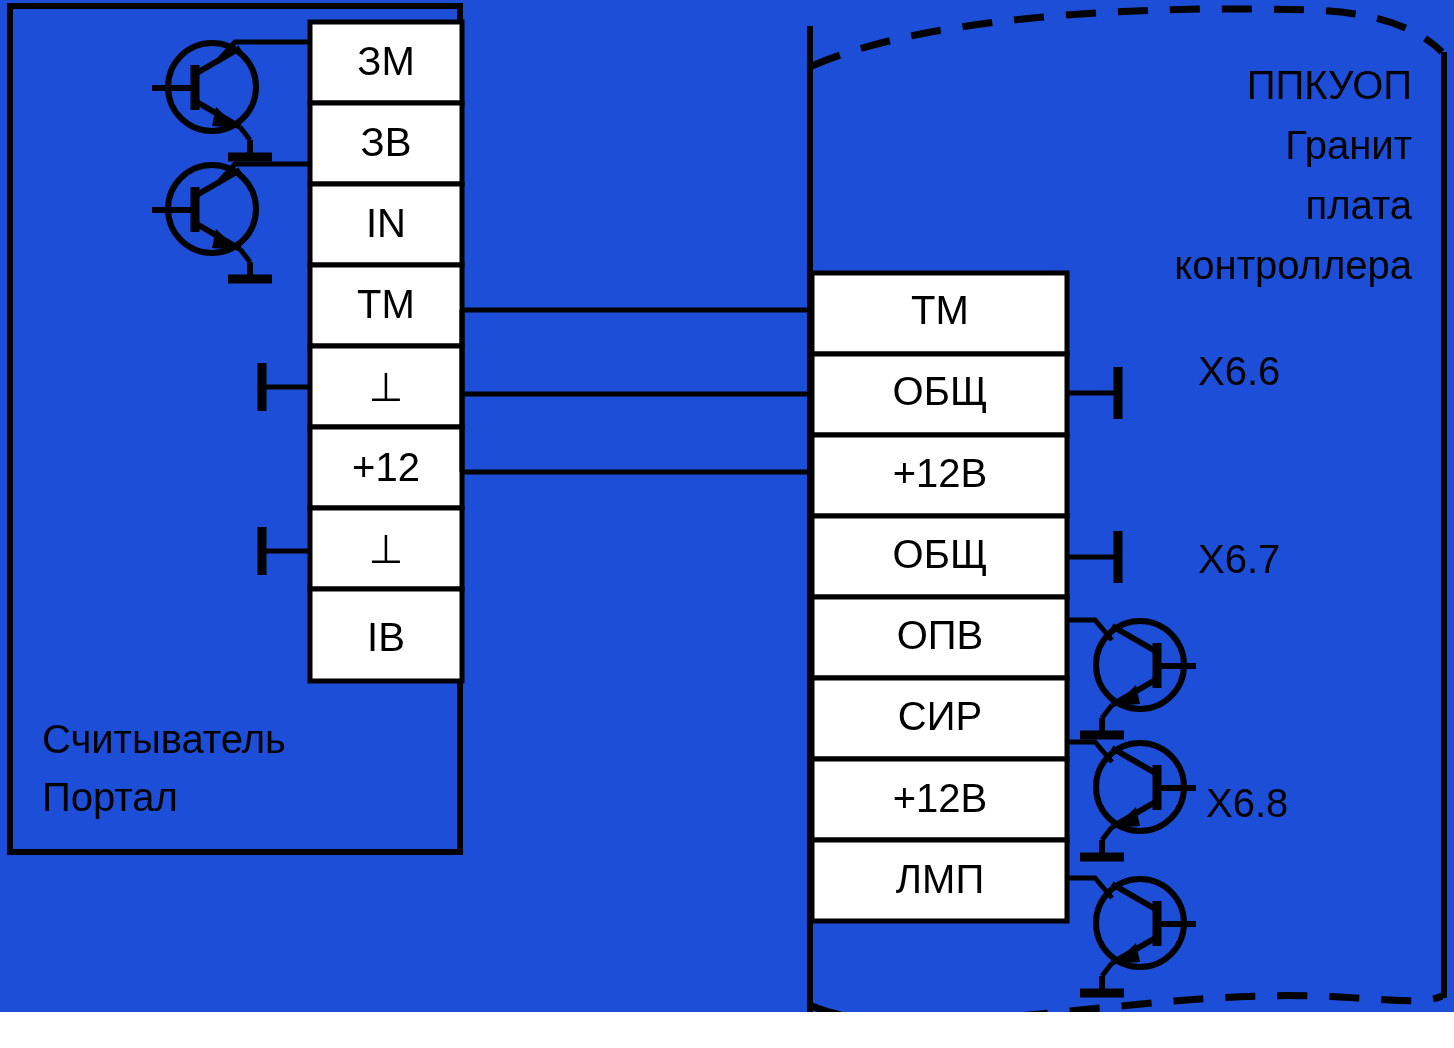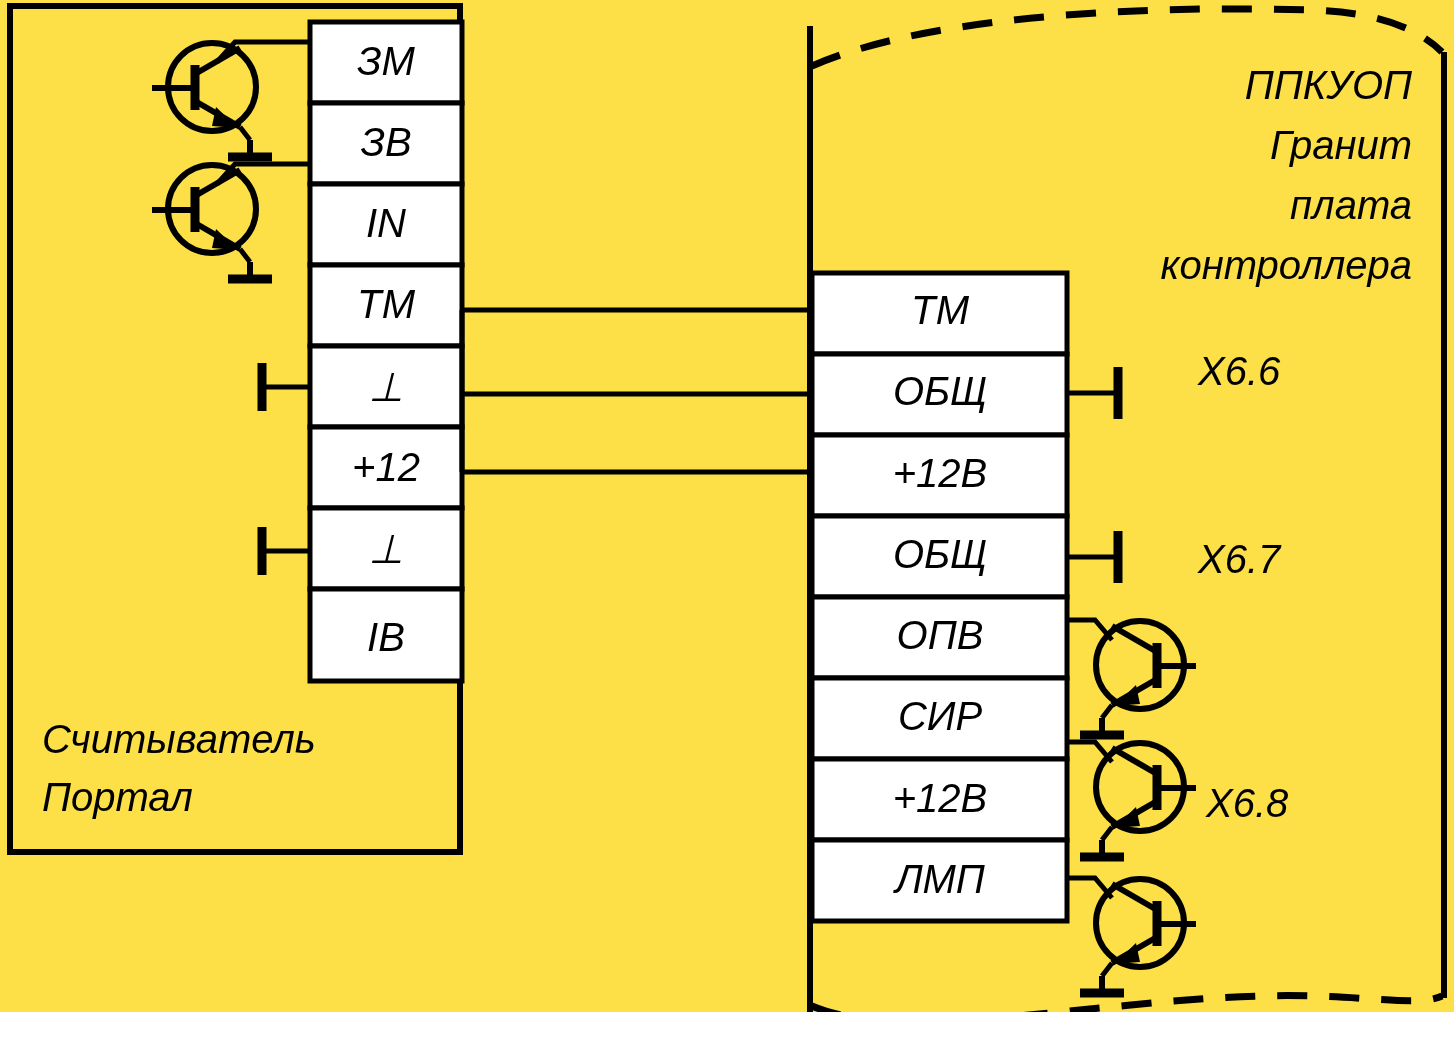--- a/index.html
+++ b/index.html
@@ -4,24 +4,23 @@
 <style>
   html, body {
     margin: 0;
     padding: 0;
     background: #ffffff;
   }
   #diagram-root {
     position: relative;
     width: 1454px;
     height: 1012px;
-    background: #fde047;
+    background: #1d4ed8;
     font-family: "Liberation Sans", sans-serif;
     overflow: hidden;
-    font-style: italic;
   }
   svg.schematic {
     position: absolute;
     left: 0;
     top: 0;
     width: 1454px;
     height: 1048px;
     display: block;
   }
   .term-label {

